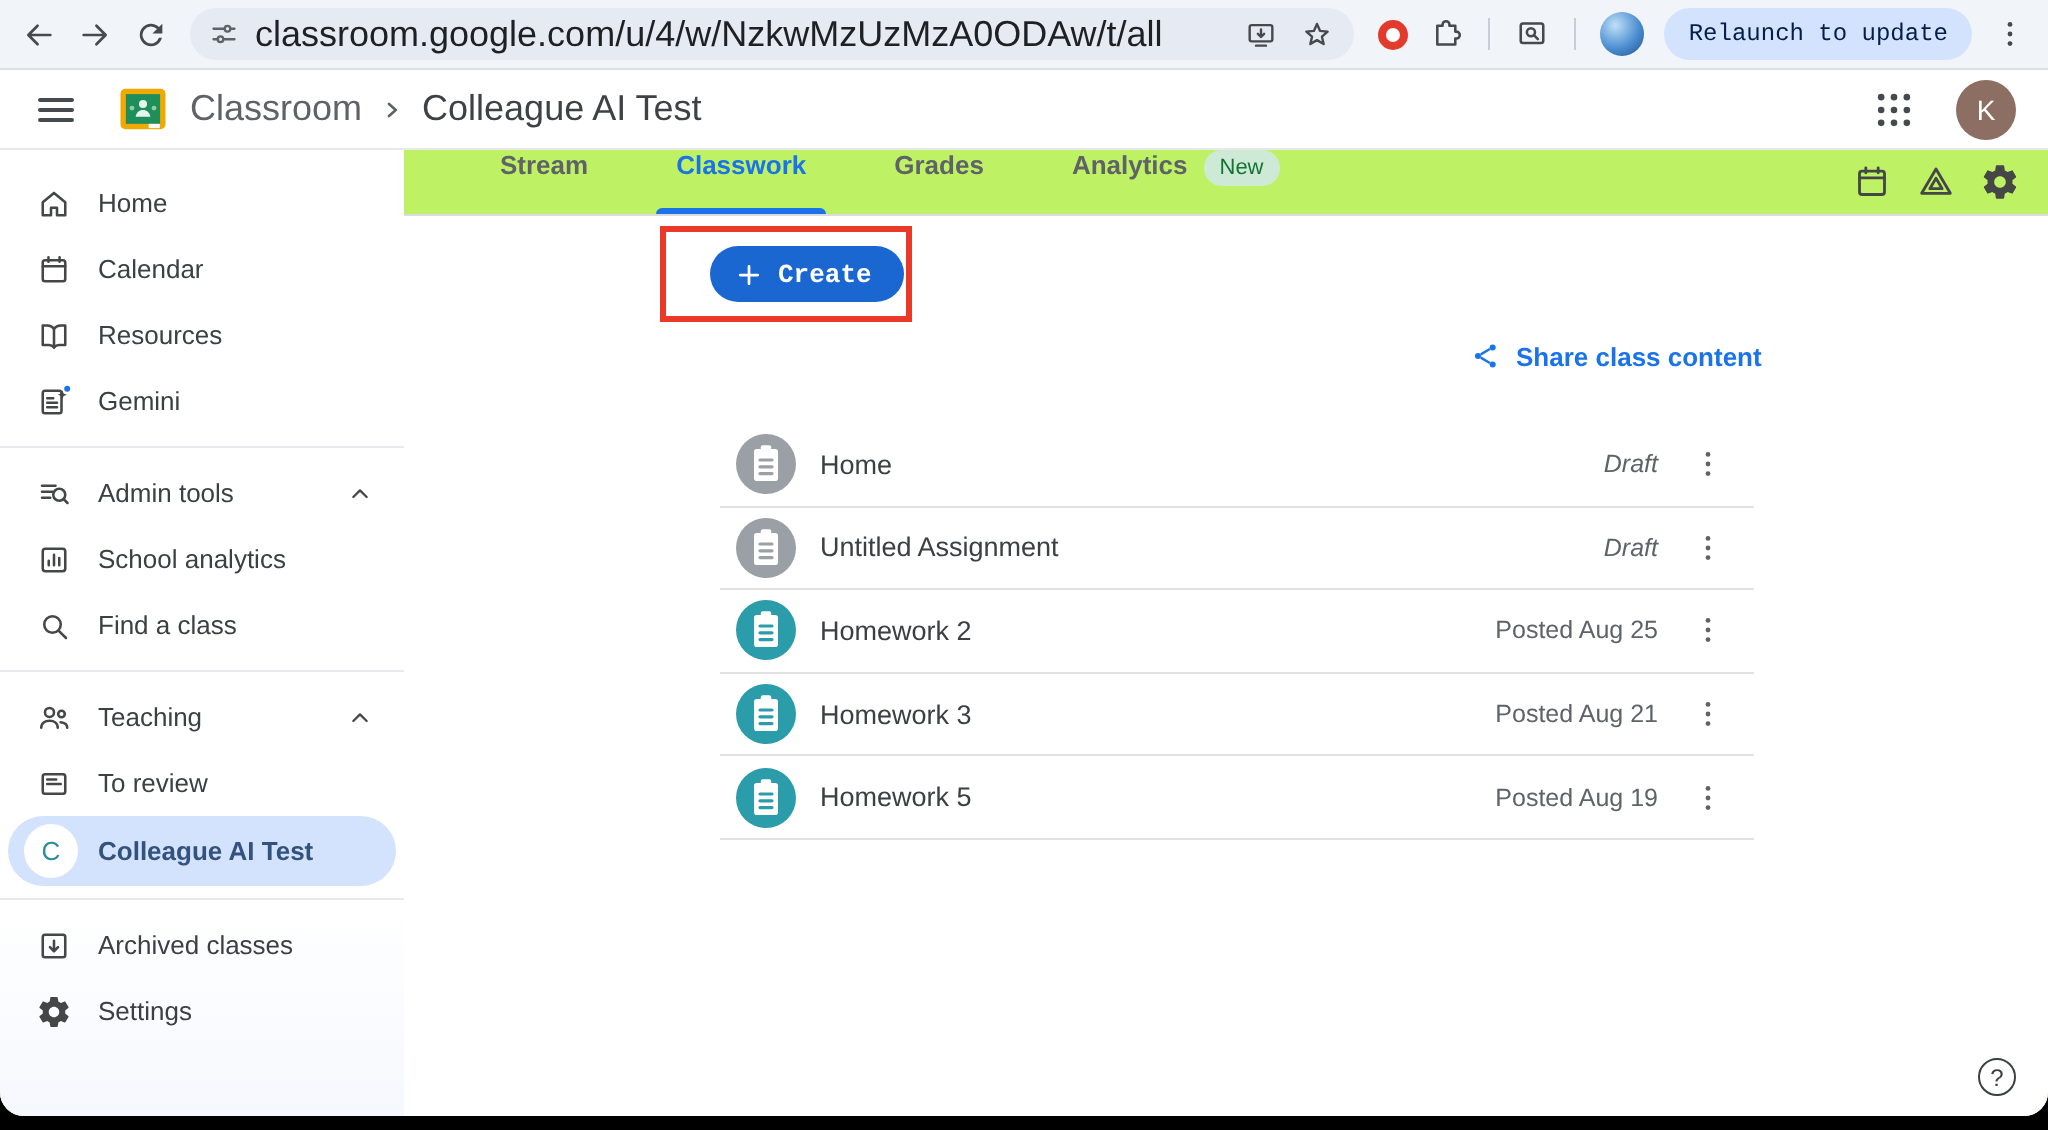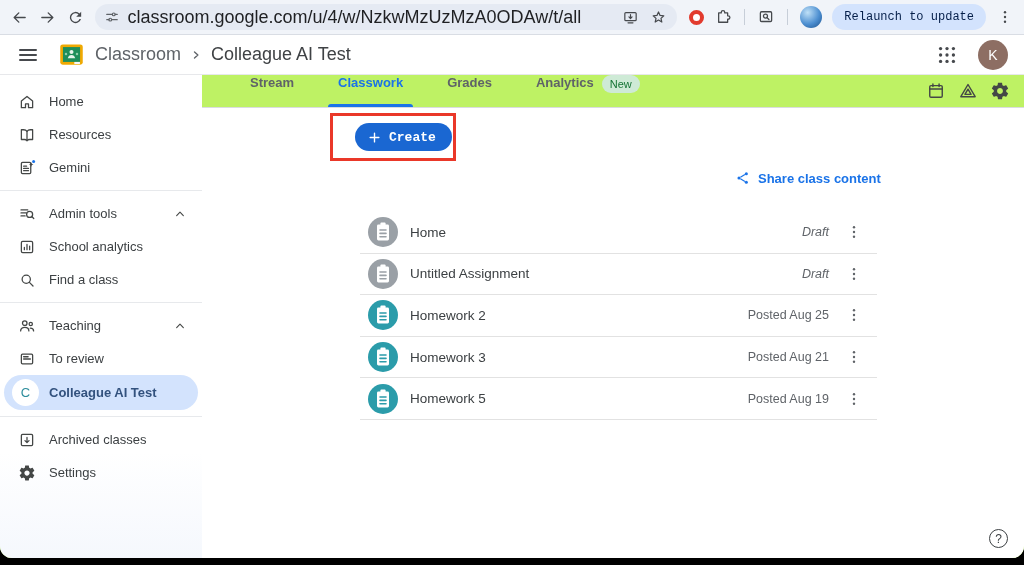--- a/index.html
+++ b/index.html
@@ -211,20 +211,29 @@
 
   <div class="app-body">
     <nav class="sidebar" id="sidebar">
         <div class="sb-item">
           <span class="ic sb-ic">
             <svg viewBox="0 0 24 24" stroke="currentColor" fill="none" stroke-width="1.7" stroke-linecap="round" stroke-linejoin="round">
               <path d="M4.5 10.8 12 4.6l7.5 6.2V19.5H14v-5h-4v5H4.5Z"></path>
             </svg>
           </span>
           <span>Home</span>
+        </div>
+        <div class="sb-item">
+          <span class="ic sb-ic">
+            <svg viewBox="0 0 24 24" stroke="currentColor" fill="none" stroke-width="1.7" stroke-linecap="round" stroke-linejoin="round">
+              <rect x="4.5" y="5.5" width="15" height="14" rx="1.5"></rect>
+              <path d="M4.5 9.5h15M8.3 3.5v3M15.7 3.5v3"></path>
+            </svg>
+          </span>
+          <span>Calendar</span>
         </div>
         <div class="sb-item">
           <span class="ic sb-ic">
             <svg viewBox="0 0 24 24" stroke="currentColor" fill="none" stroke-width="1.7" stroke-linecap="round" stroke-linejoin="round">
               <path d="M12 7.2C10.9 5.7 9.4 5 7.6 5H4.5v13h4.1c1.4 0 2.6.6 3.4 1.6.8-1 2-1.6 3.4-1.6h4.1V5h-3.1c-1.8 0-3.3.7-4.4 2.2Z"></path>
               <path d="M12 7.2v12.4"></path>
             </svg>
           </span>
           <span>Resources</span>
         </div>

